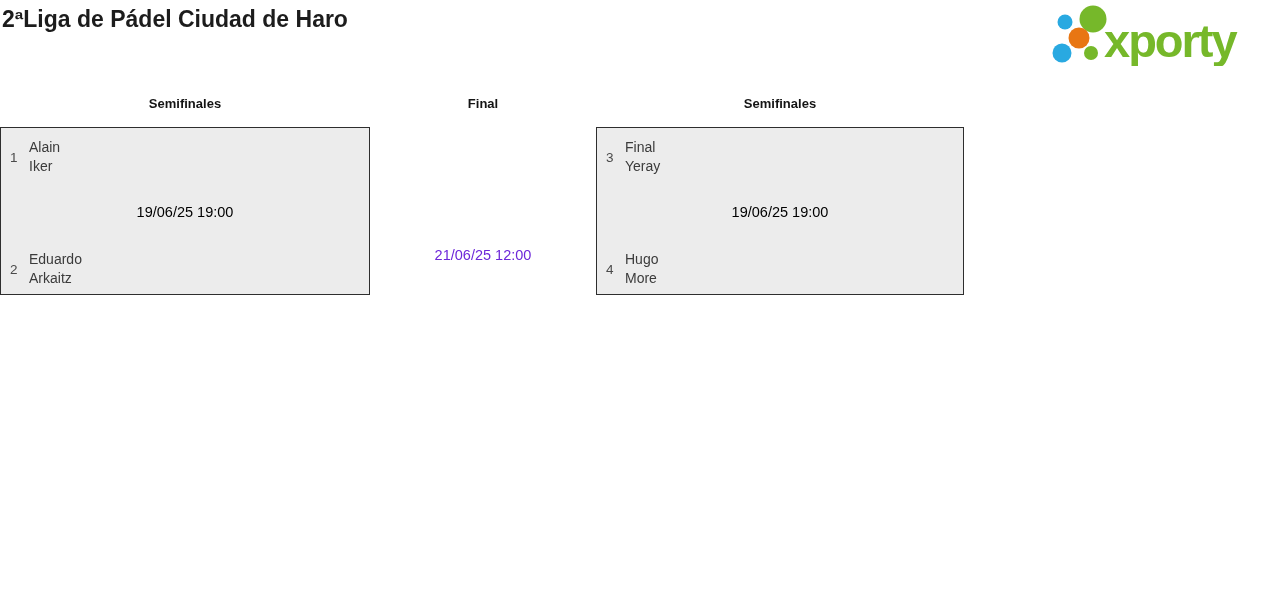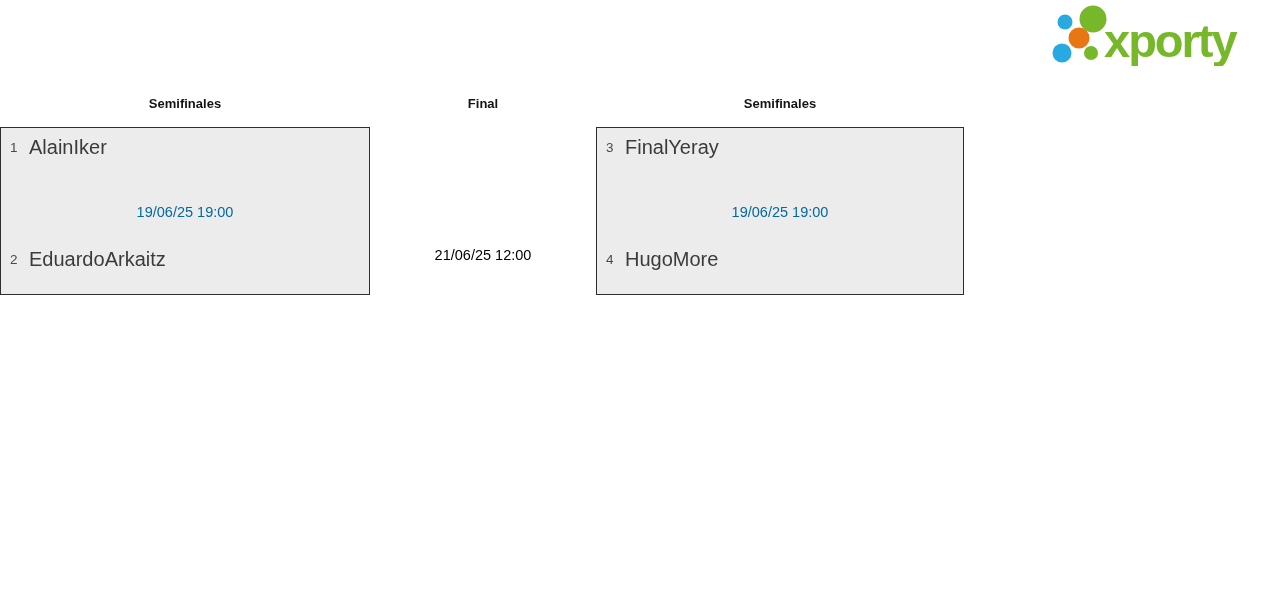--- a/index.html
+++ b/index.html
@@ -42,38 +42,39 @@
   .match-box.left  { left: 0;     width: 370px; }
   .match-box.right { left: 596px; width: 368px; }
   .team { position: absolute; left: 9px; display: flex; align-items: center; }
   .team.top    { top: 10px; }
   .team.bottom { top: 122px; }
   .seed {
     flex: 0 0 19px; width: 19px;
     font-size: 13.5px; color: #4a4a4a;
   }
   .players {
-    display: flex; flex-direction: row;
-    font-size: 20px; line-height: 19px; color: #3b3b3b;
+    display: flex; flex-direction: column;
+    font-size: 14px; line-height: 19px; color: #3b3b3b;
   }
   .match-date {
     position: absolute; top: 76px; left: 0; right: 0;
-    text-align: center; font-size: 14.5px; color: #0369a1;
+    text-align: center; font-size: 14.5px; color: #000000;
   }
   .final-date {
     position: absolute; top: 247px; left: 370px; width: 226px;
-    text-align: center; font-size: 14.5px; color: #000000;
+    text-align: center; font-size: 14.5px; color: #6d28d9;
   }
 </style>
 </head>
 <body>
 
 <div>
 
   <div class="title-block">
+    <div>2ªLiga de Pádel Ciudad de Haro</div>
   </div>
 
   <a class="logo">
     <svg width="224" height="66" viewBox="0 0 224 66">
       <circle cx="17" cy="22" r="7.5" fill="#29a9e1"></circle>
       <circle cx="45" cy="19" r="13.5" fill="#76b82a"></circle>
       <circle cx="31" cy="38" r="10.5" fill="#e87613"></circle>
       <circle cx="14" cy="53" r="9.5" fill="#29a9e1"></circle>
       <circle cx="43" cy="53" r="7" fill="#76b82a"></circle>
       <text x="56" y="57" fill="#76b82a">xporty</text>

